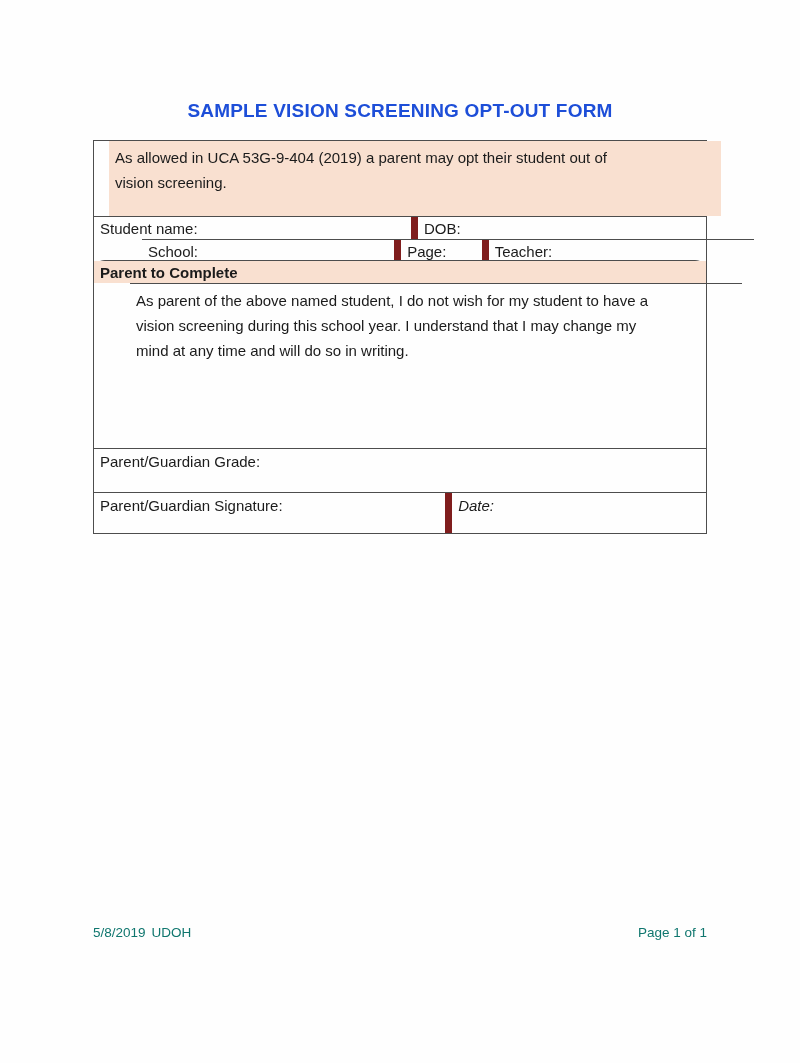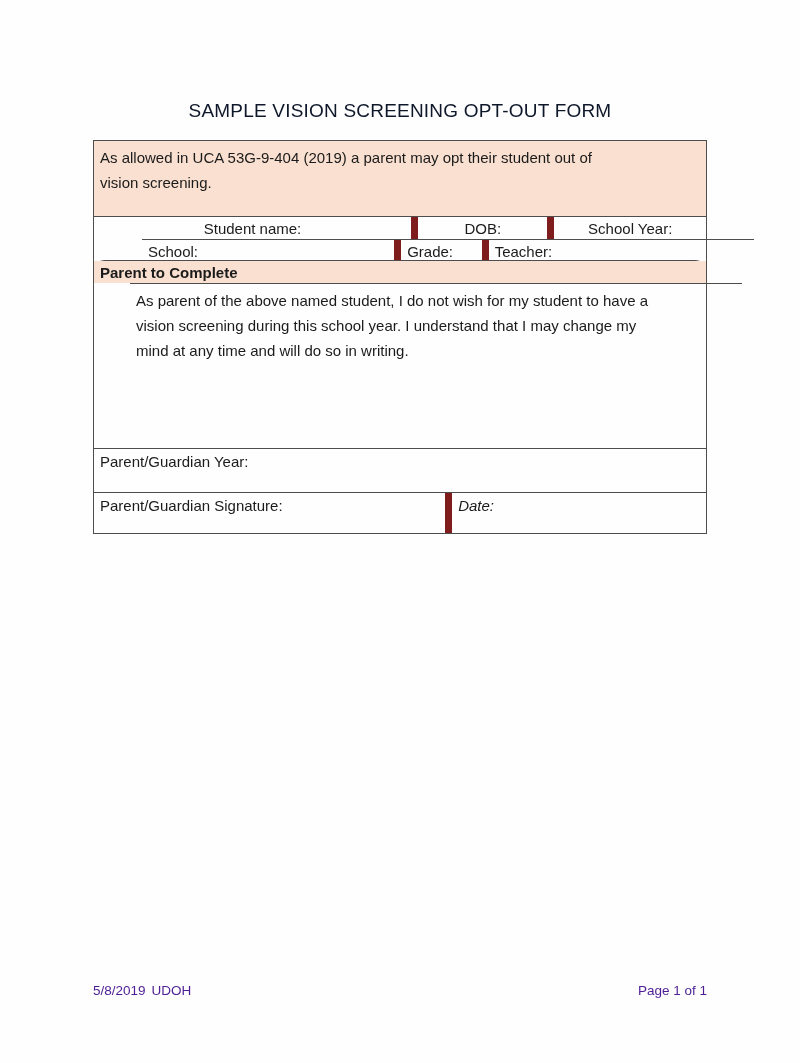--- a/index.html
+++ b/index.html
@@ -11,64 +11,64 @@
     position: relative;
     overflow: hidden;
   }
   .page { position: absolute; inset: 0; background: #fefefe; }
 
   .doc-title {
     position: absolute;
     top: 100px; left: 0; width: 100%;
     text-align: center;
     font-size: 19px;
-    font-weight: normal;
+    font-weight: bold;
     letter-spacing: 0.2px;
-    color: #0f172a;
+    color: #1d4ed8;
   }
 
   .form-table {
     position: absolute;
     top: 140px; left: 93px; width: 614px;
     border: 1px solid #4d4d4d;
     font-size: 15px;
   }
   .row { display: flex; width: 100%; }
   .row + .row { border-top: 1px solid #4d4d4d; }
   .cell { flex: 0 0 auto; padding: 2px 6px 0 6px; overflow: hidden; }
   .cell + .cell { border-left: 7px solid #7f1d1d; }
   .shaded { background: #f9e0d0; }
 
-  .r-intro   { height: 75px; }
-  .r-fields1 { height: 23px; text-align: center; }
+  .r-intro   { height: 75px; margin-left: 15px; }
+  .r-fields1 { height: 23px; }
   .r-fields2 { height: 21px; margin-left: 48px; }
   .r-section { height: 23px; border-radius: 11px; }
   .r-state   { height: 165px; margin-left: 36px; }
   .r-pname   { height: 44px; }
   .r-sig     { height: 41px; gap: 36px; }
 
   .r-intro .cell, .r-state .cell { padding-top: 4px; }
   .t-line { line-height: 25px; white-space: pre-wrap; }
   .blank-line { height: 25px; }
 
   .w-full { width: 100%; }
   .w-student { width: 51.8%; } .w-dob { width: 22.3%; } .w-syear { width: 25.9%; }
   .w-school { width: 41.2%; } .w-grade { width: 14.3%; } .w-teacher { width: 44.5%; }
   .w-sig { width: 51.5%; } .w-date { width: 48.5%; font-style: italic; }
 
   .label { line-height: 19px; }
   .section-title { font-weight: bold; line-height: 19px; }
 
   .footer {
     position: absolute;
-    top: 983px; left: 93px; width: 614px;
+    top: 925px; left: 93px; width: 614px;
     display: flex;
     justify-content: space-between;
     font-size: 13.5px;
-    color: #4c1d95;
+    color: #0f766e;
   }
   .footer-left span { margin-right: 6px; }
 </style>
 </head>
 <body>
 
 <div class="page">
 
   <div class="doc-title">SAMPLE VISION SCREENING OPT-OUT FORM</div>
 
@@ -81,31 +81,28 @@
       </div>
     </div>
 
     <div class="row r-fields1">
       <div class="cell w-student">
         <span class="label">Student name:</span>
       </div>
       <div class="cell w-dob">
         <span class="label">DOB:</span>
       </div>
-      <div class="cell w-syear">
-        <span class="label">School Year:</span>
-      </div>
     </div>
 
     <div class="row r-fields2">
       <div class="cell w-school">
         <span class="label">School:</span>
       </div>
       <div class="cell w-grade">
-        <span class="label">Grade:</span>
+        <span class="label">Page:</span>
       </div>
       <div class="cell w-teacher">
         <span class="label">Teacher:</span>
       </div>
     </div>
 
     <div class="row r-section">
       <div class="cell shaded w-full">
         <span class="section-title">Parent to Complete</span>
       </div>
@@ -117,21 +114,21 @@
           <div class="t-line">As parent of the above named student, I do not wish for my student to have a</div>
           <div class="t-line">vision screening during this school year. I understand that I may change my</div>
           <div class="t-line">mind at any time and will do so in writing.</div>
         </div>
         <div class="blank-line"></div>
       </div>
     </div>
 
     <div class="row r-pname">
       <div class="cell w-full" style="padding-top:3px;">
-        <span class="label">Parent/Guardian Year:</span>
+        <span class="label">Parent/Guardian Grade:</span>
       </div>
     </div>
 
     <div class="row r-sig">
       <div class="cell w-sig" style="padding-top:3px;">
         <span class="label">Parent/Guardian Signature:</span>
       </div>
       <div class="cell w-date" style="padding-top:3px;">
         <span class="label">Date:</span>
       </div>

